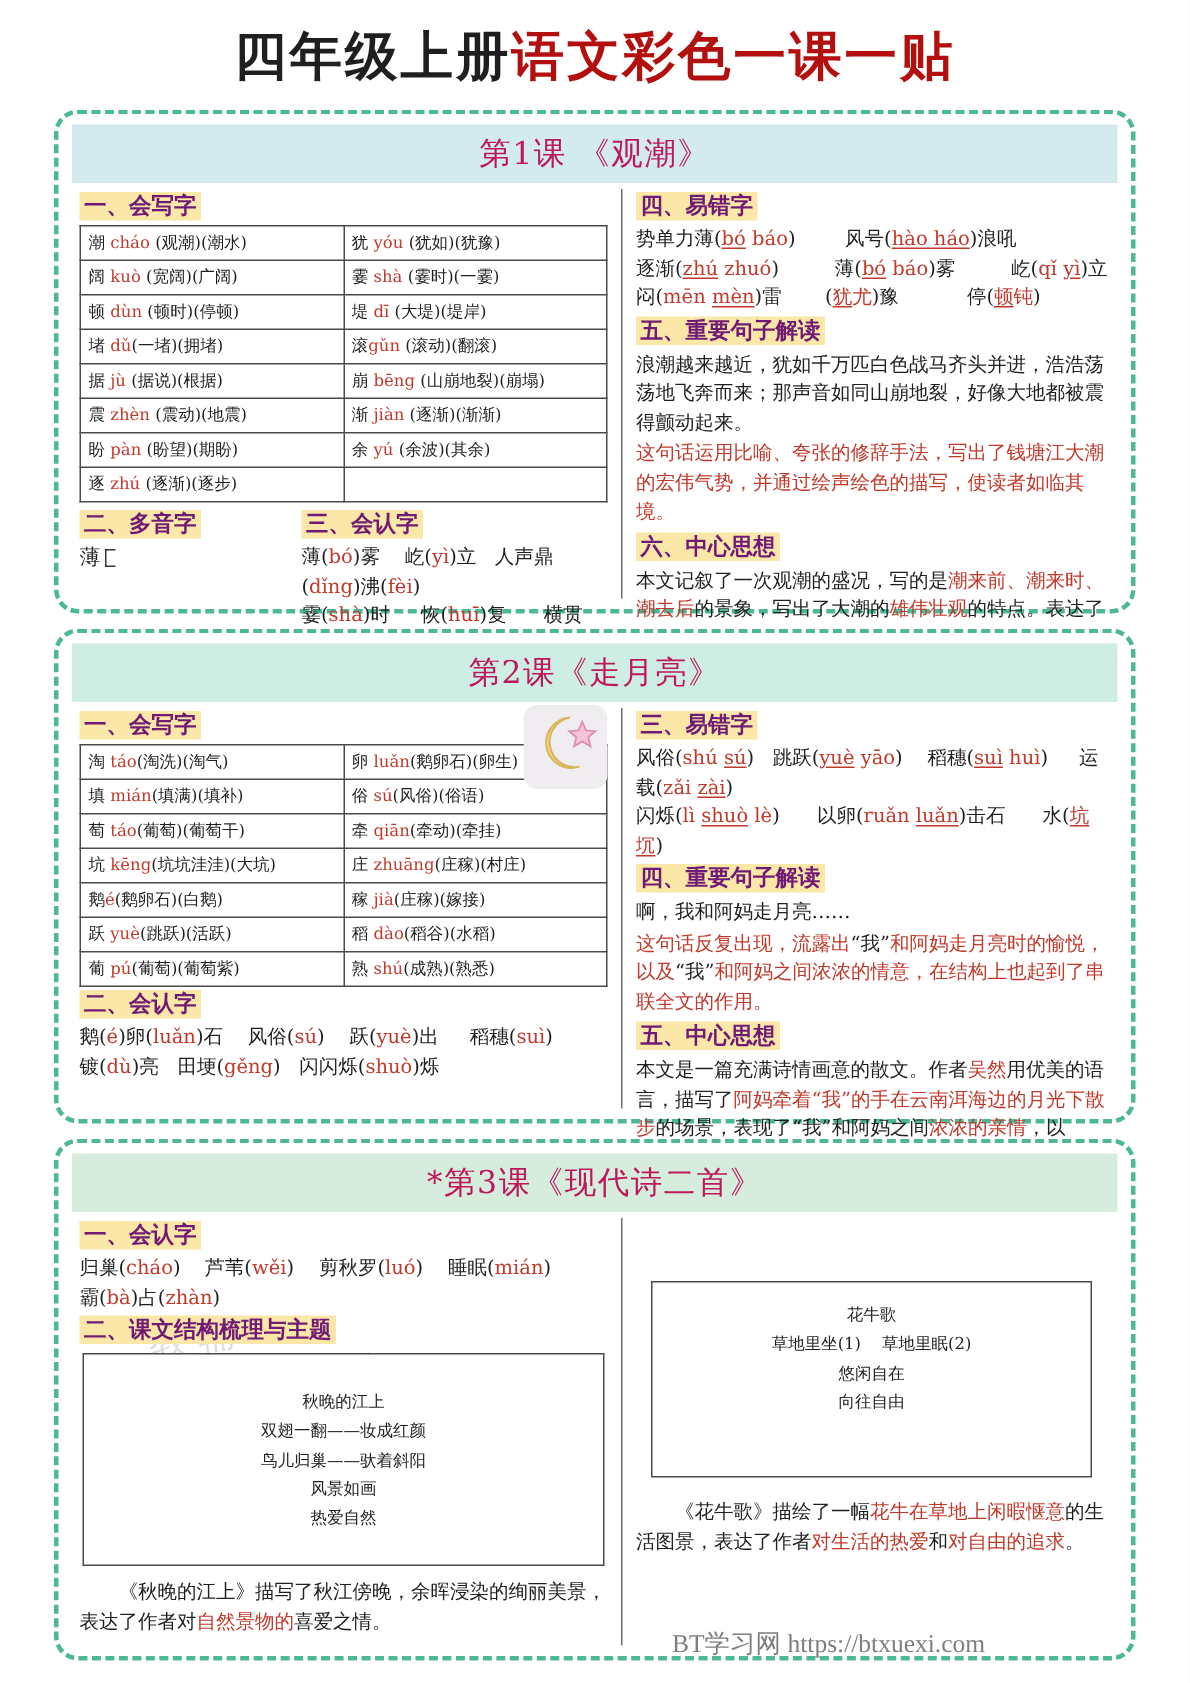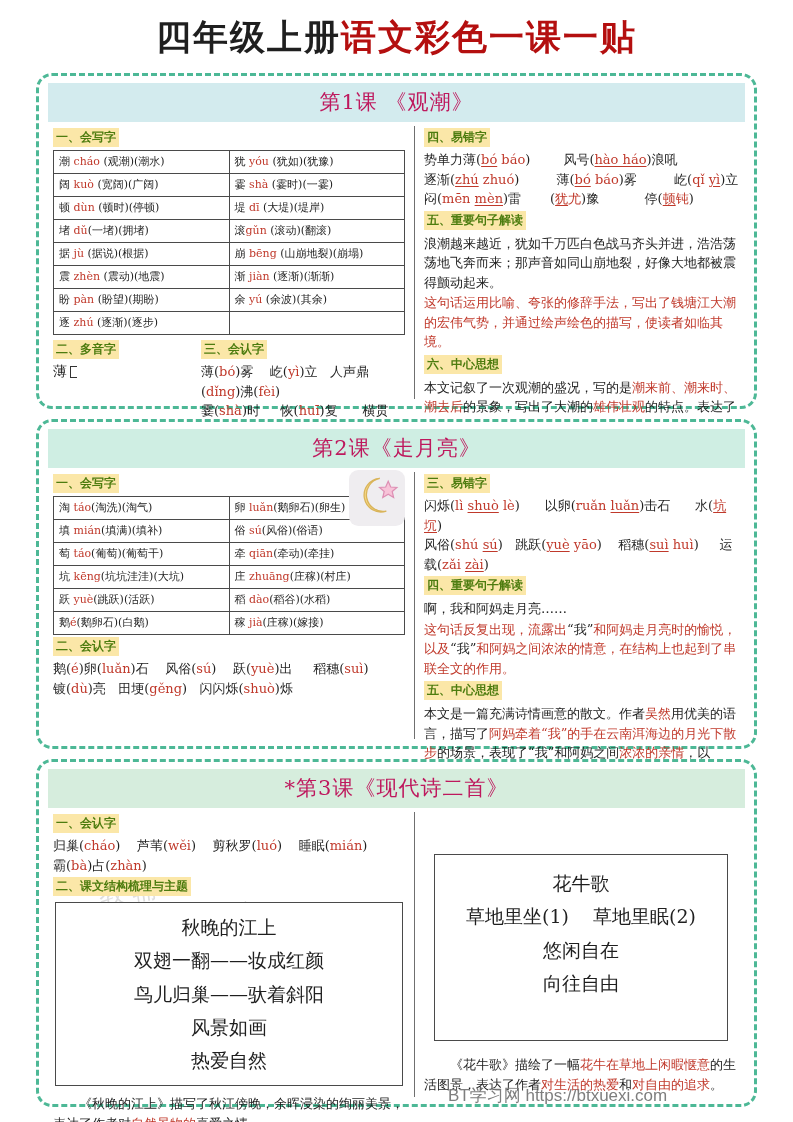--- a/index.html
+++ b/index.html
@@ -15,43 +15,43 @@
   .card{position:relative;margin:0 36px 10px;border:3px dashed var(--border);border-radius:16px;background:#fff}
   .c1{margin-top:12px;height:336px}
   .c2{height:330px}
   .c3{height:348px}
   .hdr{margin:7px 9px 3px;padding:5px 0 6px;text-align:center;font-size:21px;color:#be185d;letter-spacing:1px}
   .h1bg{background:var(--h1bg)} .h2bg{background:var(--h2bg)} .h3bg{background:var(--h3bg)}
   .cols{display:flex;align-items:stretch;padding:1px 12px 4px 14px;height:calc(100% - 52px)}
   .col{flex:1;min-width:0;position:relative}
   .col-l{flex:0 0 352px}
   .vdiv{flex:0 0 1px;background:#6f6f6f;margin:0 9px}
-  .lab{display:inline-block;background:var(--hl);color:#4d7c0f;font-size:12px;font-weight:bold;
+  .lab{display:inline-block;background:var(--hl);color:#701a75;font-size:15px;font-weight:bold;
        padding:0 3px;margin:2px 0 3px;line-height:19px}
   table.wt{border-collapse:collapse;width:100%;table-layout:fixed}
   table.wt td{border:1.3px solid #4a4a4a;font-size:11px;line-height:20px;padding:1px 5px;
               white-space:nowrap;overflow:hidden;height:23px}
   .r{color:var(--red)}
   .u{text-decoration:underline;text-underline-offset:2px}
   .lines div,.para,.popts div{font-size:13px;line-height:1.5;white-space:pre-wrap}
   .para{margin:1px 0}
   .indent{text-indent:2em}
   .sub2{display:flex;margin-top:3px}
   .poly{flex:0 0 148px}
   .recog{flex:1}
   .polyrow{display:flex;align-items:center;margin-top:1px}
   .pchar{font-size:14px;margin-right:3px}
   .bracket{width:7px;align-self:stretch;border:1.6px solid #333;border-right:none;margin:3px 5px 3px 0}
   .popts div{line-height:1.55}
   .moon{position:absolute;top:-2px;right:0}
-  .poembox{border:1.6px solid #4a4a4a;background:#fff;text-align:center;padding:8px 6px;margin:3px 2px 8px 2px}
-  .poembox div{font-size:19px;line-height:1.75;white-space:pre-wrap}
+  .poembox{border:1.6px solid #4a4a4a;background:#fff;text-align:center;padding:22px 6px;margin:3px 2px 8px 2px}
+  .poembox div{font-size:11px;line-height:1.75;white-space:pre-wrap}
   .pb2{margin:42px 14px 14px 10px;padding:12px 6px 40px 6px}
   .footer-wm{position:absolute;left:448px;top:1084px;color:#7e7e7e;font-size:17px;
-             font-family:Liberation Sans, sans-serif;white-space:nowrap}
+             font-family:Liberation Serif, serif;white-space:nowrap}
   .bg-wm{position:absolute;left:62px;top:104px;transform:rotate(-8deg);color:#9a9a9a;opacity:.32;
          font-size:25px;letter-spacing:8px;line-height:1.5;pointer-events:none}
 </style>
 </head>
 <body>
 
 <div class="page">
 
   <h1 class="title"><span>四年级上册</span><span class="r">语文彩色一课一贴</span></h1>
 
@@ -155,41 +155,45 @@
               </tr>
               <tr>
                 <td><span>萄 </span><span class="r">táo</span><span>(葡萄)(葡萄干)</span></td>
                 <td><span>牵 </span><span class="r">qiān</span><span>(牵动)(牵挂)</span></td>
               </tr>
               <tr>
                 <td><span>坑 </span><span class="r">kēng</span><span>(坑坑洼洼)(大坑)</span></td>
                 <td><span>庄 </span><span class="r">zhuāng</span><span>(庄稼)(村庄)</span></td>
               </tr>
               <tr>
+                <td><span>鹅</span><span class="r">é</span><span>(鹅卵石)(白鹅)</span></td>
+                <td><span>稼 </span><span class="r">jià</span><span>(庄稼)(嫁接)</span></td>
+              </tr>
+              <tr>
                 <td><span>跃 </span><span class="r">yuè</span><span>(跳跃)(活跃)</span></td>
                 <td><span>稻 </span><span class="r">dào</span><span>(稻谷)(水稻)</span></td>
               </tr>
               <tr>
-                <td><span>鹅</span><span class="r">é</span><span>(鹅卵石)(白鹅)</span></td>
-                <td><span>稼 </span><span class="r">jià</span><span>(庄稼)(嫁接)</span></td>
+                <td><span>葡 </span><span class="r">pú</span><span>(葡萄)(葡萄紫)</span></td>
+                <td><span>熟 </span><span class="r">shú</span><span>(成熟)(熟悉)</span></td>
               </tr>
             </tbody>
           </table>
         <div class="lab">二、会认字</div>
         <div class="lines">
             <div><span>鹅(</span><span class="r">é</span><span>)卵(</span><span class="r">luǎn</span><span>)石    风俗(</span><span class="r">sú</span><span>)    跃(</span><span class="r">yuè</span><span>)出     稻穗(</span><span class="r">suì</span><span>)</span></div>
             <div><span>镀(</span><span class="r">dù</span><span>)亮   田埂(</span><span class="r">gěng</span><span>)   闪闪烁(</span><span class="r">shuò</span><span>)烁</span></div>
           </div>
       </div>
       <div class="vdiv"></div>
       <div class="col">
         <div class="lab">三、易错字</div>
         <div class="lines">
+            <div><span>风俗(</span><span class="r">shú </span><span class="r u">sú</span><span>)   跳跃(</span><span class="r u">yuè</span><span class="r"> yāo</span><span>)    稻穗(</span><span class="r u">suì</span><span class="r"> huì</span><span>)     运载(</span><span class="r">zǎi </span><span class="r u">zài</span><span>)</span></div>
             <div><span>闪烁(</span><span class="r">lì </span><span class="r u">shuò</span><span class="r"> lè</span><span>)      以卵(</span><span class="r">ruǎn </span><span class="r u">luǎn</span><span>)击石      水(</span><span class="r u">坑坈</span><span>)</span></div>
-            <div><span>风俗(</span><span class="r">shú </span><span class="r u">sú</span><span>)   跳跃(</span><span class="r u">yuè</span><span class="r"> yāo</span><span>)    稻穗(</span><span class="r u">suì</span><span class="r"> huì</span><span>)     运载(</span><span class="r">zǎi </span><span class="r u">zài</span><span>)</span></div>
           </div>
         <div class="lab">四、重要句子解读</div>
         <p class="para">啊，我和阿妈走月亮……</p>
         <p class="para"><span class="r">这句话反复出现，流露出</span><span>“我”</span><span class="r">和阿妈走月亮时的愉悦，以及</span><span>“我”</span><span class="r">和阿妈之间浓浓的情意，在结构上也起到了串联全文的作用。</span></p>
         <div class="lab">五、中心思想</div>
         <p class="para"><span>本文是一篇充满诗情画意的散文。作者</span><span class="r">吴然</span><span>用优美的语言，描写了</span><span class="r">阿妈牵着“我”的手在云南洱海边的月光下散步</span><span>的场景，表现了“我”和阿妈之间</span><span class="r">浓浓的亲情</span><span>，以及“走月亮”时的</span><span class="r">无穷乐趣</span><span>。</span></p>
       </div>
     </div>
   </section>
 

